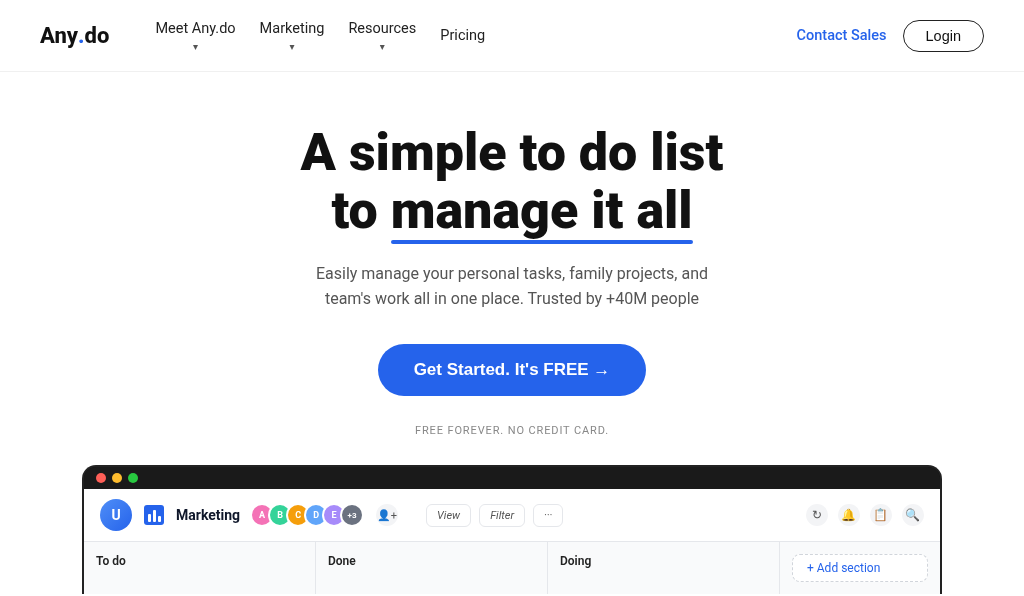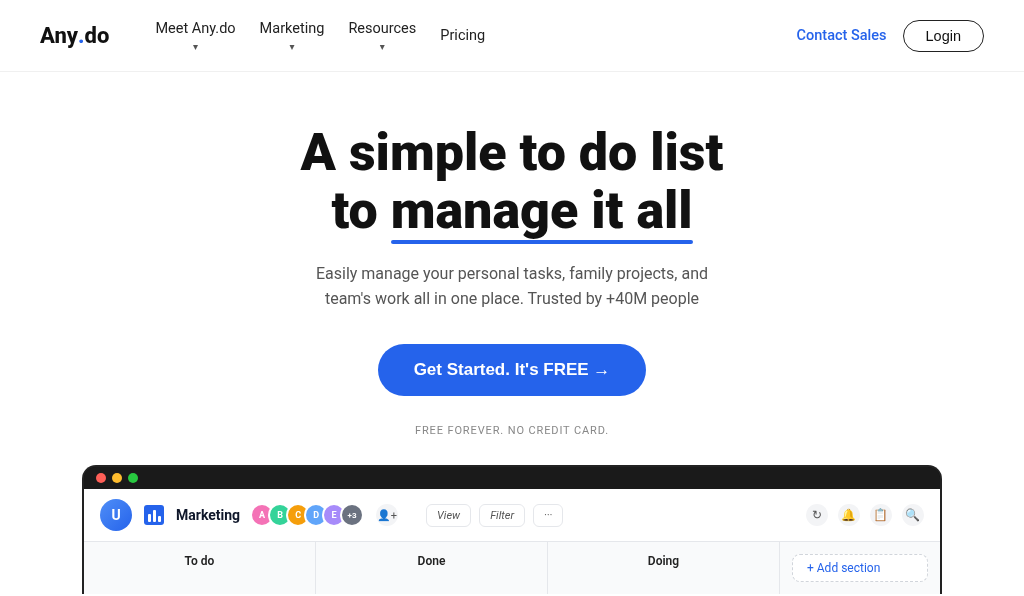--- a/index.html
+++ b/index.html
@@ -381,21 +381,21 @@
           <div class="app-toolbar-btn">···</div>
         </div>
         <div class="app-header-actions">
           <div class="app-header-icon">↻</div>
           <div class="app-header-icon">🔔</div>
           <div class="app-header-icon">📋</div>
           <div class="app-header-icon">🔍</div>
         </div>
       </div>
 
-      <div style="display:flex; background:#f9fafb;text-align:center;">
+      <div style="display:flex; background:#f9fafb;">
         <div class="board-col">
           <div class="board-col-title">To do</div>
         </div>
         <div class="board-col">
           <div class="board-col-title">Done</div>
         </div>
         <div class="board-col">
           <div class="board-col-title">Doing</div>
         </div>
         <div class="add-section-col">

